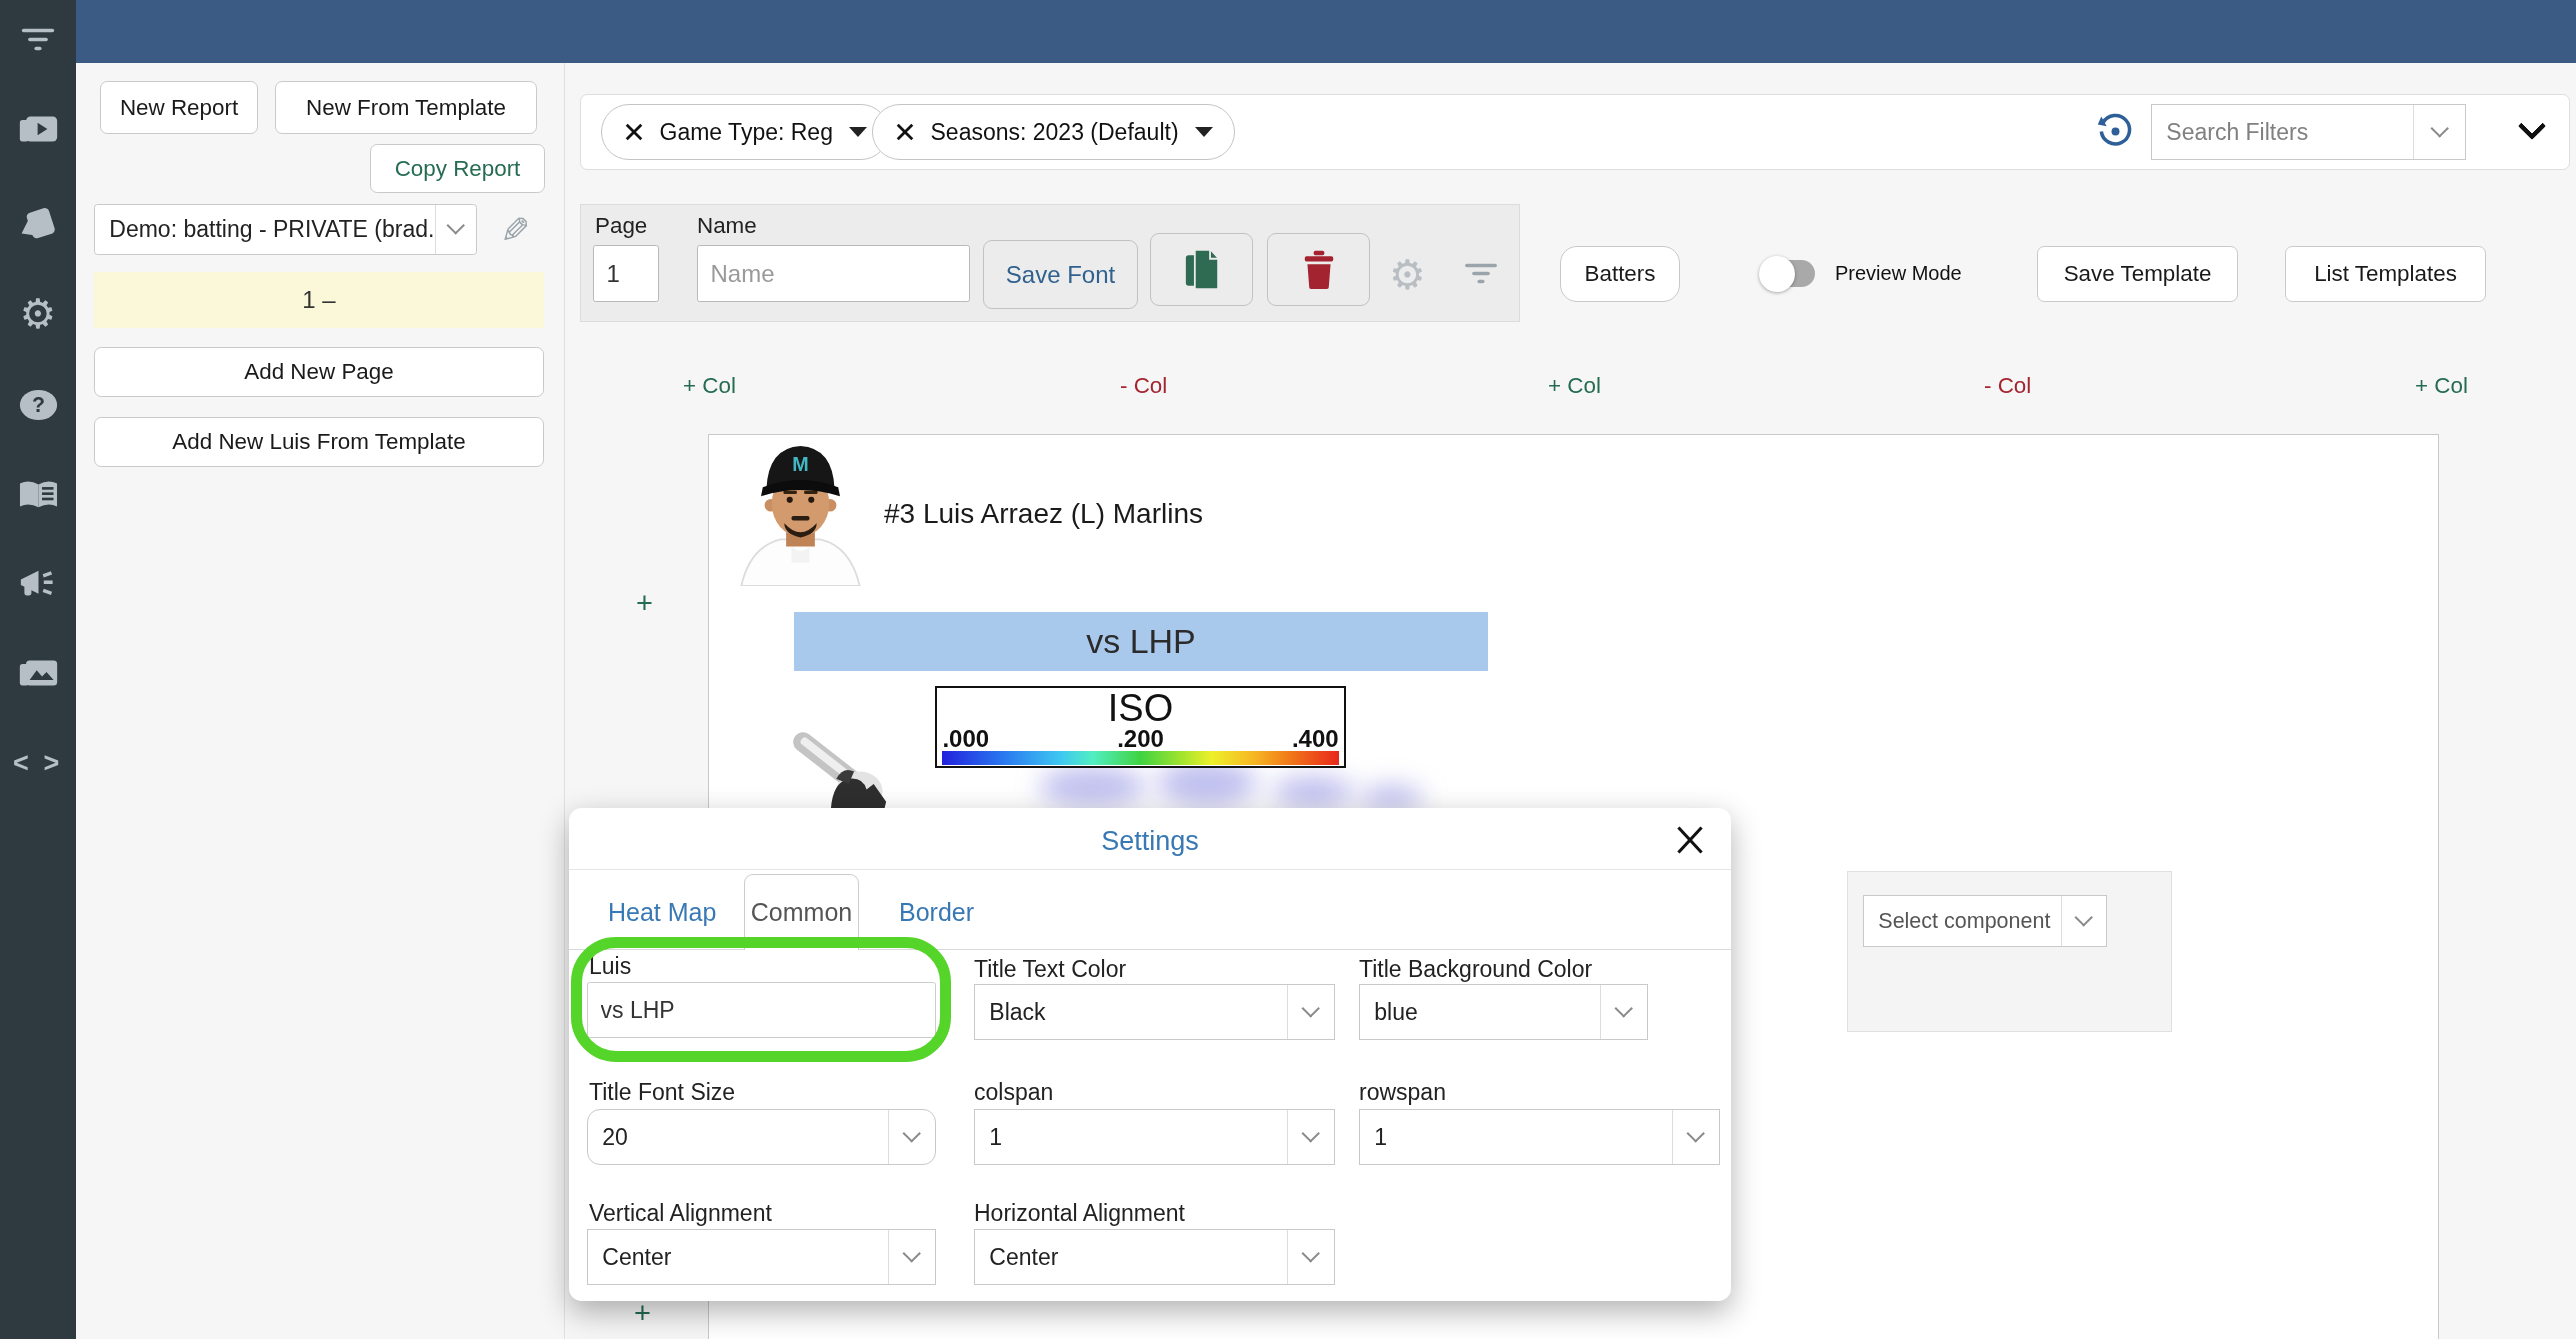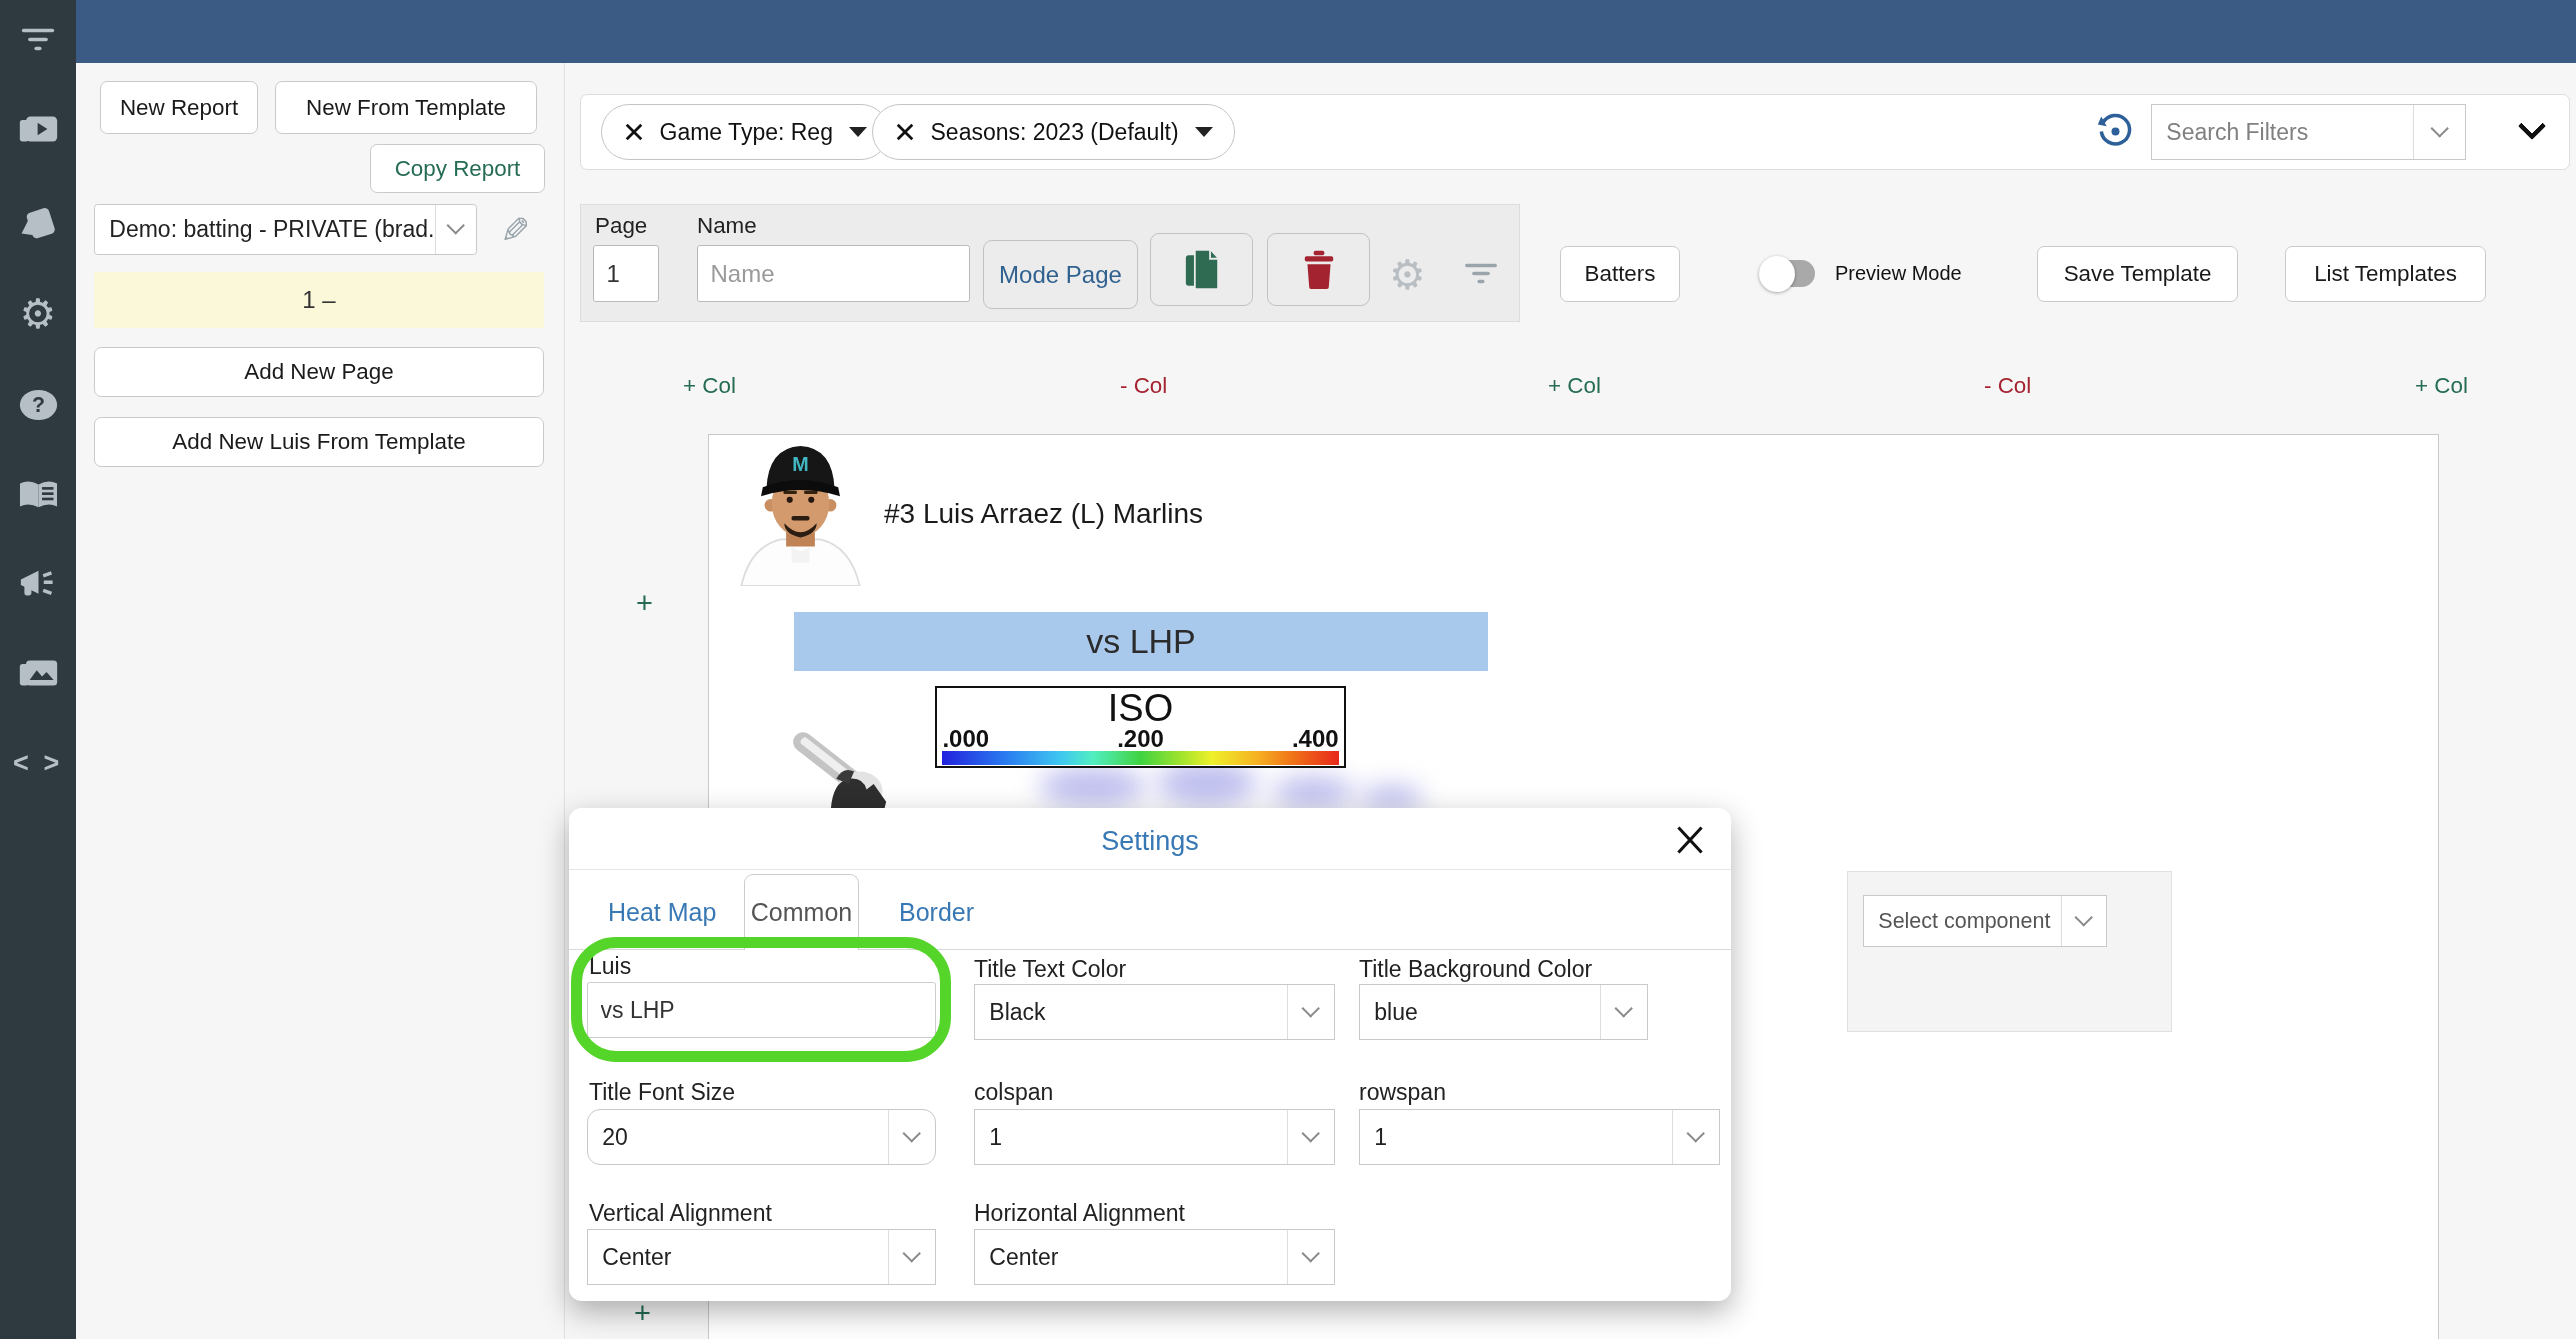--- a/index.html
+++ b/index.html
@@ -202,21 +202,21 @@
   <div style="position:absolute; left:2522px; top:116px;">
     <span style="display:inline-block; width:20px; height:20px; border-right:5.4px solid #111; border-bottom:5.4px solid #111; transform:rotate(45deg); border-radius:1.8px;"></span>
   </div>
 
   <div class="toolpanel"></div>
   <div class="label" style="left:595px; top:213px; font-size:22.4px;">Page</div>
   <input class="input" style="left: 593px; top: 245px; width: 66px; height: 57px;" value="1">
   <div class="label" style="left:697px; top:213px; font-size:22.4px;">Name</div>
   <input class="input" style="left: 697px; top: 245px; width: 273px; height: 57px;" placeholder="Name">
 
-  <button class="tbtn" style="left:983px; top:240px; width:155px; height:69px; font-size:24px; color:#30618f;">Mode Page</button>
+  <button class="tbtn" style="left:983px; top:240px; width:155px; height:69px; font-size:24px; color:#30618f;">Save Font</button>
 
   <button class="tbtn" style="left:1150px; top:233px; width:103px; height:73px;">
     <svg width="36" height="43" viewBox="0 0 40 48">
         <rect x="2" y="8" width="16" height="34" rx="3" fill="#2e6b52"></rect>
         <path d="M12 2 L30 2 L38 11 L38 44 Q38 46 36 46 L14 46 Q12 46 12 44 Z" fill="#2e6b52" stroke="#ececec" stroke-width="2"></path>
         <path d="M29 2 L29 12 L38 12" fill="none" stroke="#ececec" stroke-width="2"></path>
       </svg>
   </button>
   <button class="tbtn" style="left:1267px; top:233px; width:103px; height:73px;">
     <svg width="32" height="41" viewBox="0 0 36 46">
@@ -228,21 +228,21 @@
 
   <div style="position:absolute; left:1389px; top:251px; font-size:41px; color:#b9bec3;">⚙</div>
   <div style="position:absolute; left:1463px; top:262px;">
     <svg width="36" height="23" viewBox="0 0 40 26">
         <rect x="2" y="2" width="36" height="4" rx="2" fill="#9aa4ab"></rect>
         <rect x="10" y="11" width="20" height="4" rx="2" fill="#9aa4ab"></rect>
         <rect x="16" y="20" width="8" height="4" rx="2" fill="#9aa4ab"></rect>
       </svg>
   </div>
 
-  <button class="btn" style="left:1560px; top:246px; width:120px; height:56px;">Batters</button>
+  <button class="btn" style="left:1560px; top:246px; width:120px; height:56px;border-radius:17px;">Batters</button>
 
   <div class="toggle">
       <div class="knob"></div>
     </div>
   <div class="label" style="left:1835px; top:262px; font-size:20px; color:#111;">Preview Mode</div>
 
   <button class="btn" style="left:2037px; top:246px; width:201px; height:56px;">Save Template</button>
   <button class="btn" style="left:2285px; top:246px; width:201px; height:56px;">List Templates</button>
 
   <div class="colctl add" style="left:683px;">+ Col</div>

